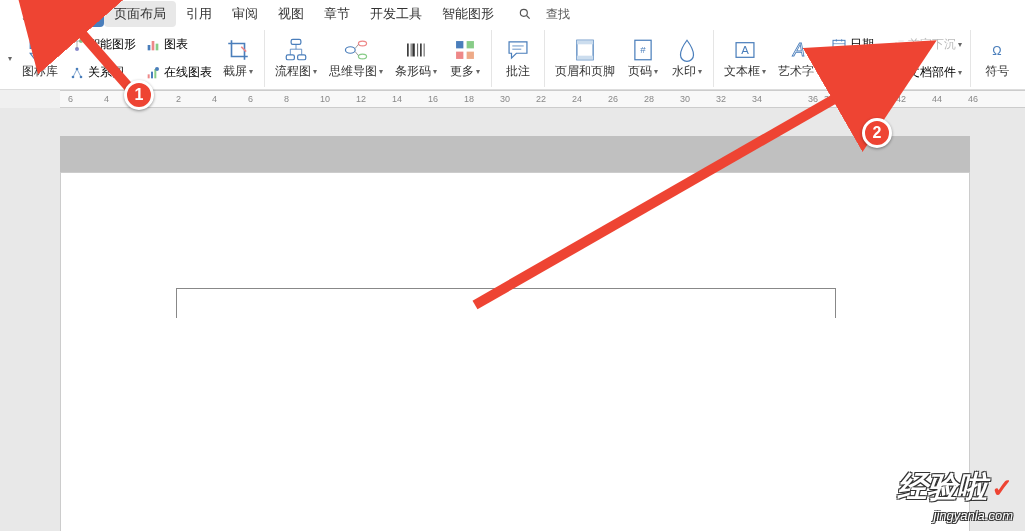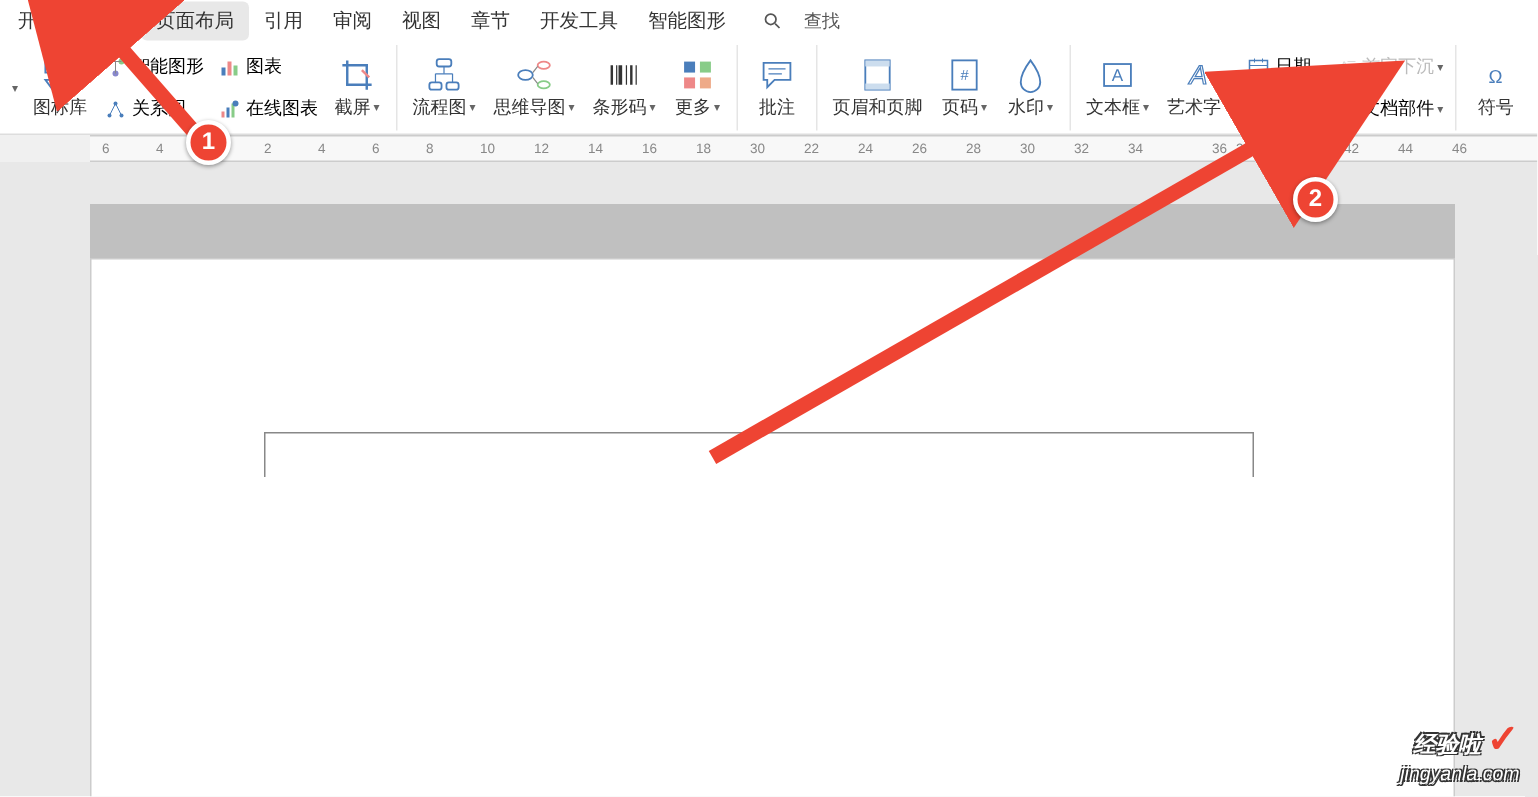--- a/index.html
+++ b/index.html
@@ -1,18 +1,18 @@
 <!DOCTYPE html>
 <html><head>
   <meta charset="utf-8">
   <style>
     * { margin: 0; padding: 0; box-sizing: border-box; }
     body { font-family: "Microsoft YaHei", sans-serif; font-size: 12px; background: #fff; width: 1025px; height: 531px; overflow: hidden; position: relative; }
     
-    .tab-bar { display: flex; align-items: center; height: 28px; background: #fff; padding-left: 2px; }
+    .tab-bar { display: flex; align-items: center; height: 28px; background: #fff; padding-left: 12px; }
     .tab { padding: 4px 10px; color: #333; cursor: pointer; font-size: 13px; }
     .tab.active { background: #4a7ebb; color: #fff; border-radius: 4px; }
     .tab.secondary { background: #e8e8e8; border-radius: 4px; }
     .search-lbl { margin-left: 12px; display: flex; align-items: center; gap: 12px; color: #555; }
     
     .ribbon { display: flex; height: 62px; background: #fff; border-bottom: 1px solid #ddd; padding: 2px 0; }
     .rgroup { display: flex; padding: 0 4px; border-right: 1px solid #e5e5e5; }
     .ritem { display: flex; flex-direction: column; align-items: center; justify-content: center; padding: 2px 6px; cursor: pointer; min-width: 44px; }
     .ritem-h { display: flex; align-items: center; gap: 2px; padding: 2px 4px; cursor: pointer; height: 26px; white-space: nowrap; }
     .ritem-v { display: flex; flex-direction: column; justify-content: center; gap: 2px; }
@@ -29,21 +29,21 @@
     
     .canvas-area { background: #e8e8e8; height: 423px; position: relative; overflow: hidden; }
     .page-shadow { position: absolute; left: 60px; top: 28px; width: 910px; background: #c0c0c0; height: 36px; }
     .page { position: absolute; left: 60px; top: 64px; width: 910px; height: 700px; background: #fff; border: 1px solid #ccc; }
     .frame { position: absolute; left: 115px; top: 115px; width: 660px; height: 30px; border-top: 1px solid #888; border-left: 1px solid #888; border-right: 1px solid #888; }
     
     .marker { position: absolute; width: 30px; height: 30px; background: #e43; border-radius: 50%; border: 3px solid #fff; box-shadow: 0 1px 3px rgba(0,0,0,0.4); display: flex; align-items: center; justify-content: center; color: #fff; font-weight: bold; font-size: 16px; z-index: 20; }
     .arrow-svg { position: absolute; z-index: 15; pointer-events: none; }
     
     .watermark { position: absolute; right: 12px; bottom: 8px; text-align: right; z-index: 30; }
-    .wm1 { font-size: 15px; font-weight: bold; color: #fff; font-style: italic; text-shadow: 1px 1px 0 #333, -1px -1px 0 #333, 1px -1px 0 #333, -1px 1px 0 #333; display:inline-block; }
+    .wm1 { font-size: 30px; font-weight: bold; color: #fff; font-style: italic; text-shadow: 1px 1px 0 #333, -1px -1px 0 #333, 1px -1px 0 #333, -1px 1px 0 #333; display:inline-block; }
     .wm-check { font-size: 26px; color: #e43; font-weight: bold; margin-left: 4px; }
     .wm2 { font-size: 13px; color: #fff; font-style: italic; text-shadow: 1px 1px 0 #333, -1px -1px 0 #333, 1px -1px 0 #333, -1px 1px 0 #333; }
     
     svg { display: block; }
   </style>
 </head>
 <body>
 
 <div class="tab-bar">
   <div class="tab">开始</div>

